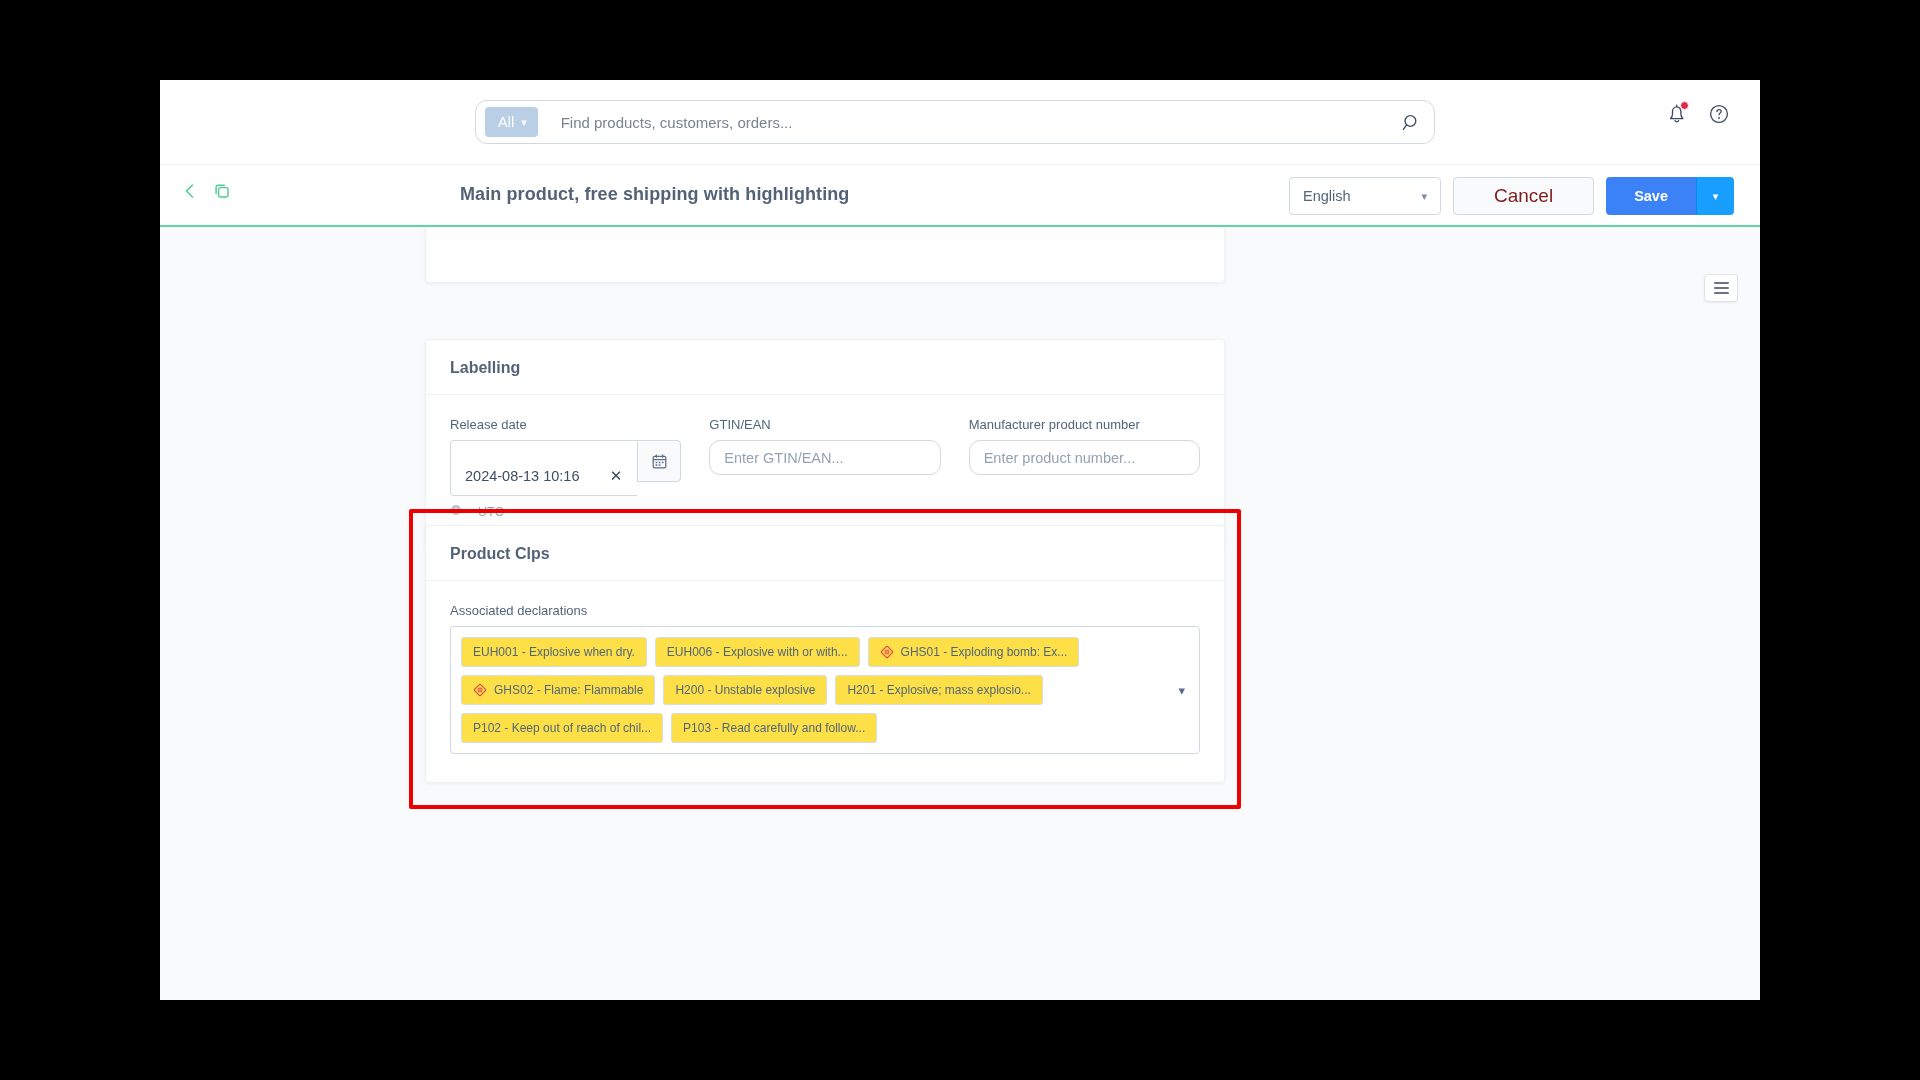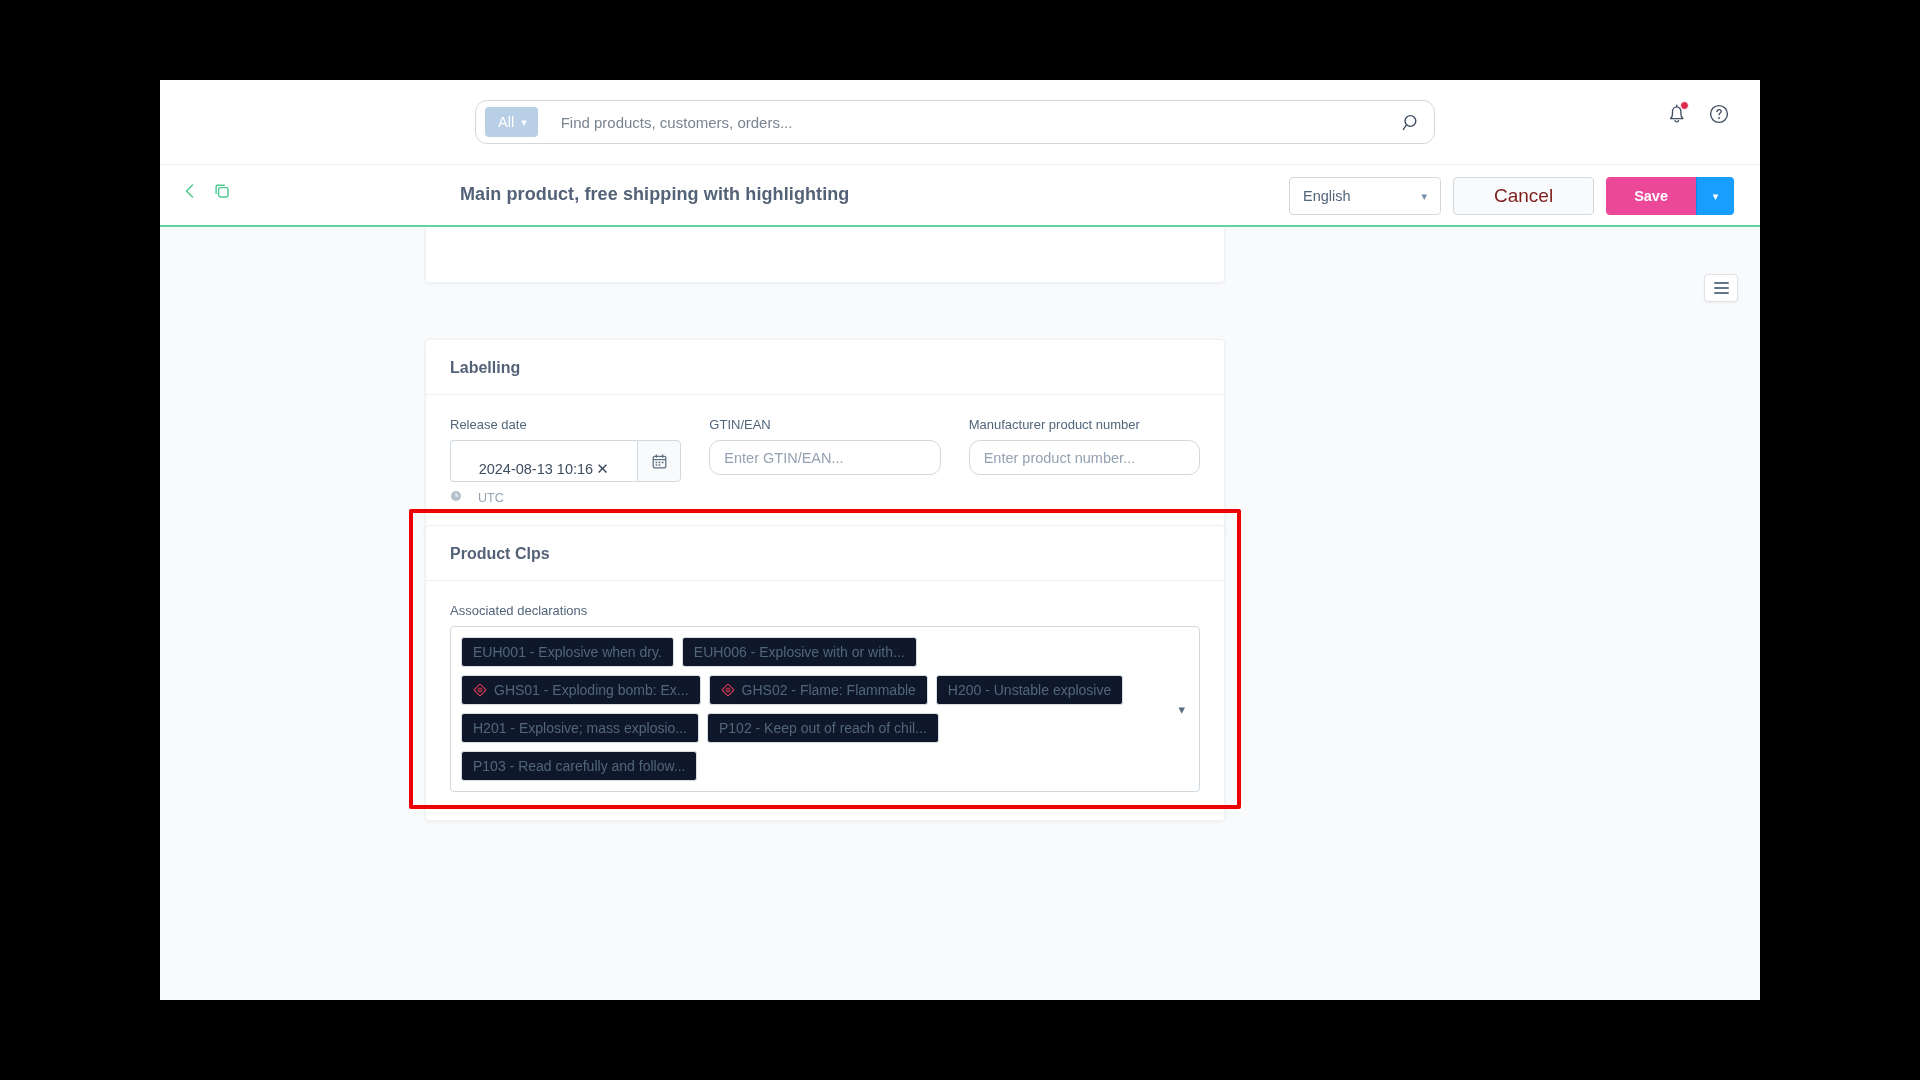--- a/index.html
+++ b/index.html
@@ -111,21 +111,21 @@
     background: #f9fafb;
     font-size: 19px; color: #7f1d1d;
     font-family: "Liberation Sans", sans-serif;
     cursor: pointer;
   }
   .save-group {
     display: flex; height: 38px; border-radius: 4px; overflow: hidden;
   }
   .btn-save {
     height: 38px; padding: 10px 28px;
-    background: #ec4899; border: none;
+    background: #3b82f6; border: none;
     color: #fff; font-size: 14.5px; font-weight: bold;
     font-family: "Liberation Sans", sans-serif;
     cursor: pointer;
   }
   .btn-save-split {
     width: 38px; height: 38px;
     background: #189eff;
     border: none; border-left: 1px solid #0c8ae8;
     color: #fff; font-size: 11px;
     display: flex; align-items: center; justify-content: center;
@@ -172,26 +172,26 @@
     height: 35px;
     border: 1px solid #d1d9e0; border-radius: 11px;
     background: #fff;
     display: flex; align-items: center;
     padding: 0 14px;
     font-size: 14.5px; color: #52667a;
   }
   .input-box.placeholder { color: #94a2b2; }
   .date-group { display: flex; }
   .date-field {
-    flex: 1; height: 42px;
+    flex: 1; height: 56px;
     border: 1px solid #d1d9e0;
     border-right: none;
     border-radius: 4px 0 0 4px;
     background: #fff;
-    display: flex; align-items: center; justify-content: center;
+    display: flex; align-items: center; justify-content: space-between;
     padding: 16px 12px 0 14px;
     font-size: 14.5px; color: #3e4d60;
   }
   .date-clear { cursor: pointer; color: #3a4a5d; font-size: 15px; padding: 0 3px; }
   .date-btn {
     width: 44px; height: 42px;
     border: 1px solid #d1d9e0;
     border-radius: 0 4px 4px 0;
     background: #f9fafb;
     display: flex; align-items: center; justify-content: center;
@@ -211,22 +211,22 @@
     padding: 10px 44px 10px 10px;
     position: relative;
     display: flex; flex-wrap: wrap; gap: 8px;
     align-content: flex-start;
     cursor: text;
   }
   .chip {
     display: inline-flex; align-items: center; gap: 7px;
     height: 30px; padding: 0 11px;
     border: 1px solid #d8dde3; border-radius: 3px;
-    background: #0f172a;
-    font-size: 14px; color: #52667a;
+    background: #fde047;
+    font-size: 12px; color: #52667a;
     white-space: nowrap;
     cursor: pointer;
   }
   .ms-chevron {
     position: absolute; right: 14px; top: 50%;
     transform: translateY(-50%);
     cursor: pointer;
     color: #5a6d84; font-size: 13px;
   }
 

